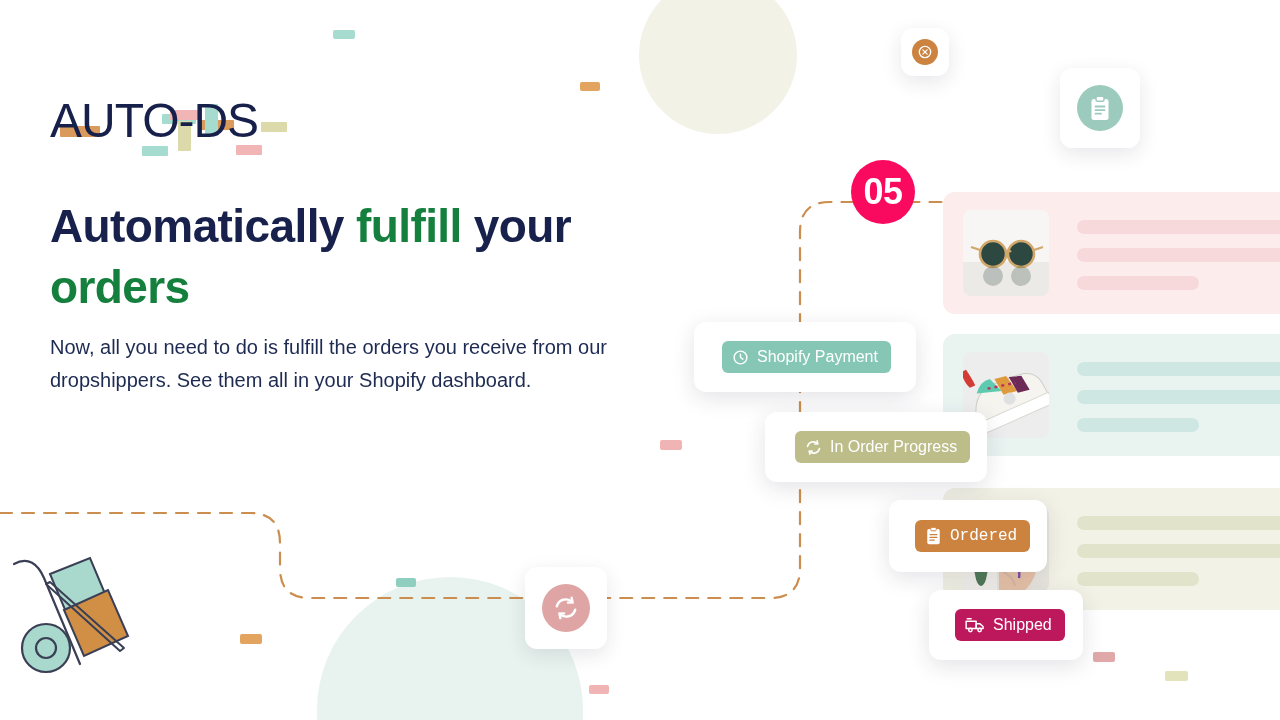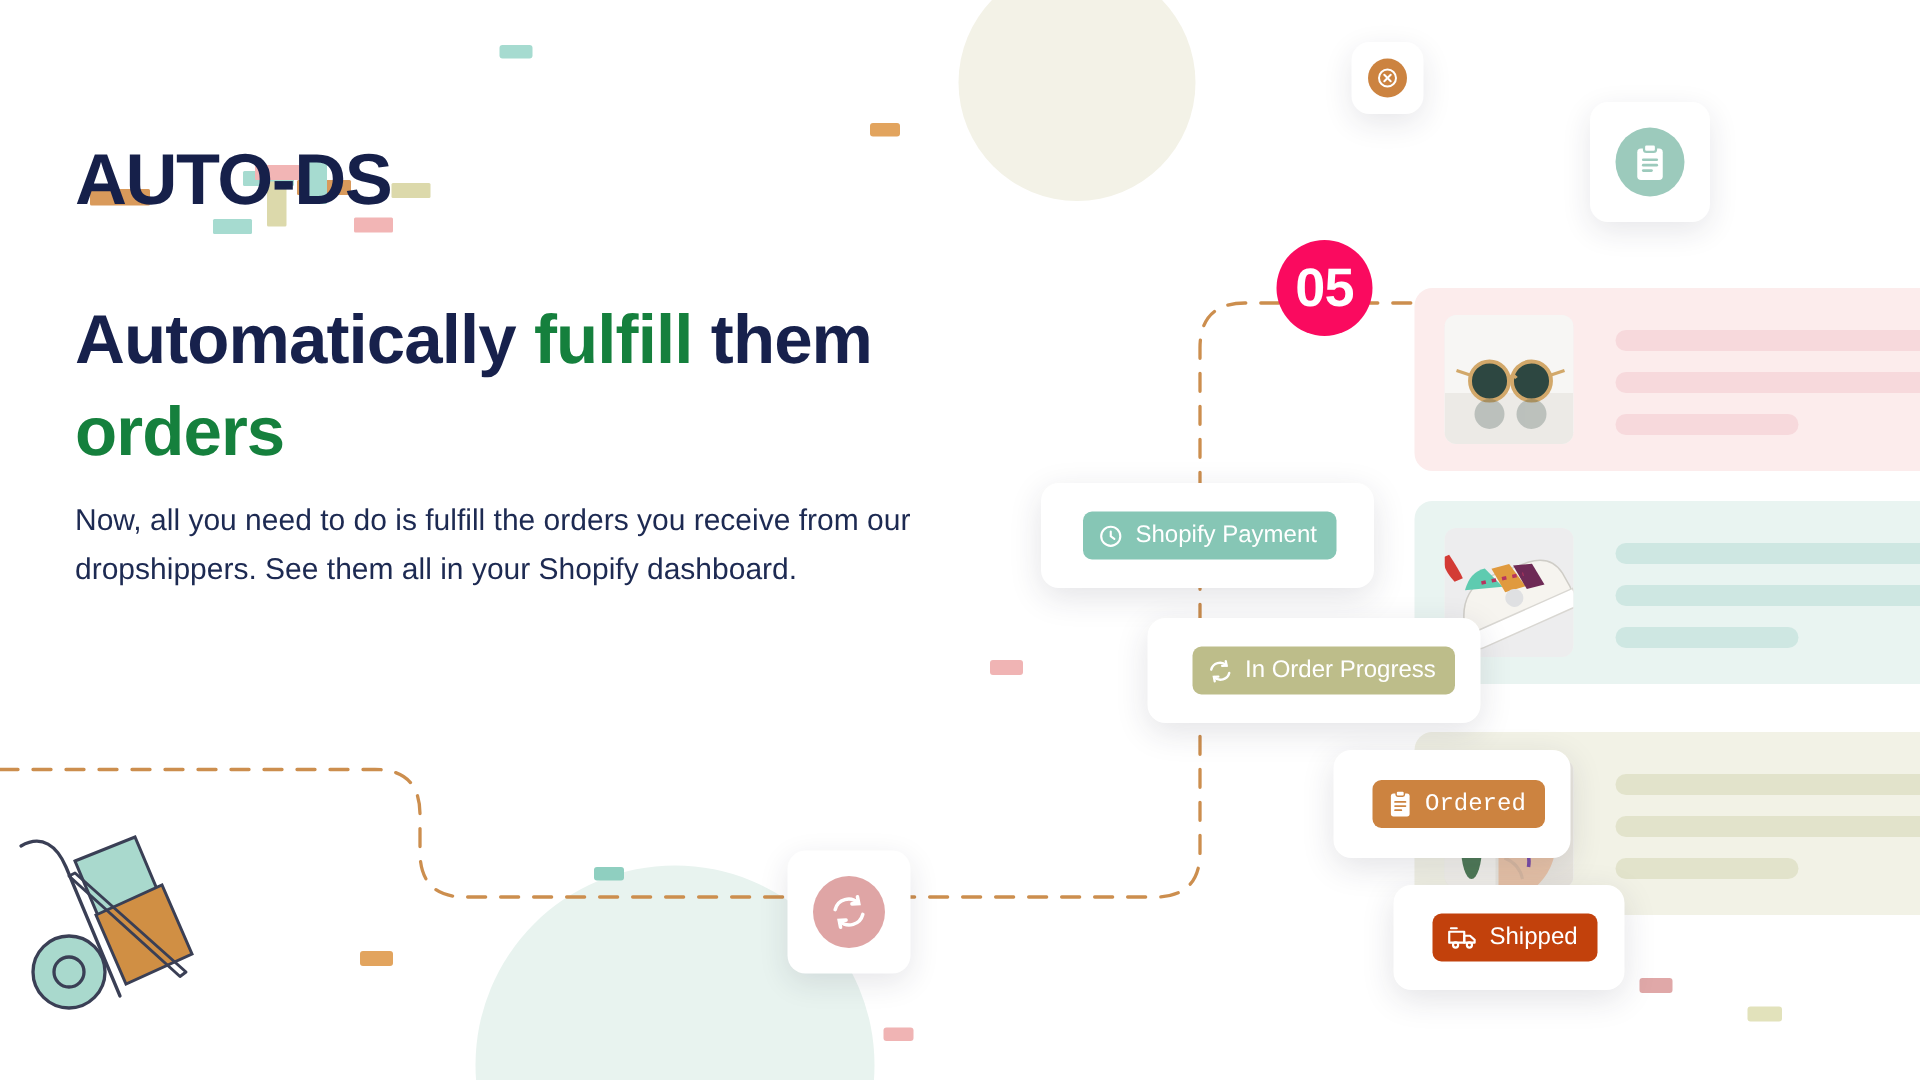--- a/index.html
+++ b/index.html
@@ -22,21 +22,21 @@
   }
   .deco{ position:absolute; border-radius:2px; }
 
   
   .path-svg{ position:absolute; left:0; top:0; width:1280px; height:720px; pointer-events:none; }
 
   
   .logo-wrap{ position:absolute; left:50px; top:90px; width:260px; height:62px; }
   .logo-text{
     position:absolute; left:0; top:0;
-    font-size:48px; font-weight:bold; letter-spacing:-1px;
+    font-size:48px; font-weight:normal; letter-spacing:-1px;
     color:#16204a; line-height:62px; white-space:nowrap; z-index:3;
   }
   .logo-deco{ position:absolute; border-radius:1px; z-index:2; }
 
   
   .headline{
     position:absolute; left:50px; top:196px; width:640px;
     font-size:46px; font-weight:bold; line-height:1.32;
     color:#17214c; letter-spacing:-0.6px;
   }
@@ -89,21 +89,21 @@
   }
   .chip svg{ display:block; }
 
   #chipcard-awaiting{ left:694px; top:322px; width:222px; height:70px; padding-left:28px; }
   #chip-awaiting{ background:#86c6b5; }
   #chipcard-progress{ left:765px; top:412px; width:222px; height:70px; padding-left:30px;text-align:right; }
   #chip-progress{ background:#bdbd8a; }
   #chipcard-ordered{ left:889px; top:500px; width:158px; height:72px; padding-left:26px; }
   #chip-ordered{ background:#cc8340;font-family:Liberation Mono, monospace; }
   #chipcard-shipped{ left:929px; top:590px; width:154px; height:70px; padding-left:26px; }
-  #chip-shipped{ background:#c2410c;text-align:center; }
+  #chip-shipped{ background:#be185d;text-align:center; }
 
   
   .icon-tile{
     position:absolute; background:#fff; border-radius:12px;
     box-shadow:0 6px 20px rgba(40,40,60,.11);
     display:flex; align-items:center; justify-content:center; z-index:13;
   }
   .icon-circle{ border-radius:50%; display:flex; align-items:center; justify-content:center; }
 
   #tile-cancel{ left:901px; top:28px; width:48px; height:48px; }
@@ -148,21 +148,21 @@
         <div class="logo-deco" style="left: 148px; top: 30px; width: 36px; height: 10px; background: rgb(217, 154, 91);"></div>
         <div class="logo-deco" style="left: 155px; top: 14px; width: 13px; height: 32px; background: rgb(166, 219, 208);"></div>
         <div class="logo-deco" style="left: 92px; top: 56px; width: 26px; height: 10px; background: rgb(166, 219, 208);"></div>
         <div class="logo-deco" style="left: 186px; top: 55px; width: 26px; height: 10px; background: rgb(242, 181, 181);"></div>
         <div class="logo-deco" style="left: 211px; top: 32px; width: 26px; height: 10px; background: rgb(220, 217, 171);"></div>
       </div>
     <div class="logo-text">AUTO-DS</div>
   </div>
 
   <h1 class="headline">
-    <span>Automatically </span><span class="accent">fulfill</span><span> them</span><br>
+    <span>Automatically </span><span class="accent">fulfill</span><span> your</span><br>
     <span class="accent">orders</span>
   </h1>
 
   <p class="body-copy">Now, all you need to do is fulfill the orders you receive from our dropshippers. See them all in your Shopify dashboard.</p>
 
   <svg class="dolly" viewBox="0 0 140 130">
     <path d="M12 12 C 26 4, 36 12, 42 26 L 78 112" fill="none" stroke="#3a3f55" stroke-width="2.2" stroke-linecap="round"></path>
     <path d="M48 22 L 88 6 L 104 44 L 64 60 Z" fill="#a9d9cd" stroke="#3a3f55" stroke-width="2"></path>
     <path d="M62 58 L 106 38 L 126 84 L 82 104 Z" fill="#d08f44" stroke="#3a3f55" stroke-width="2"></path>
     <path d="M44 32 L 48 30 L 122 96 L 118 99 Z" fill="none" stroke="#3a3f55" stroke-width="2" stroke-linejoin="round"></path>

